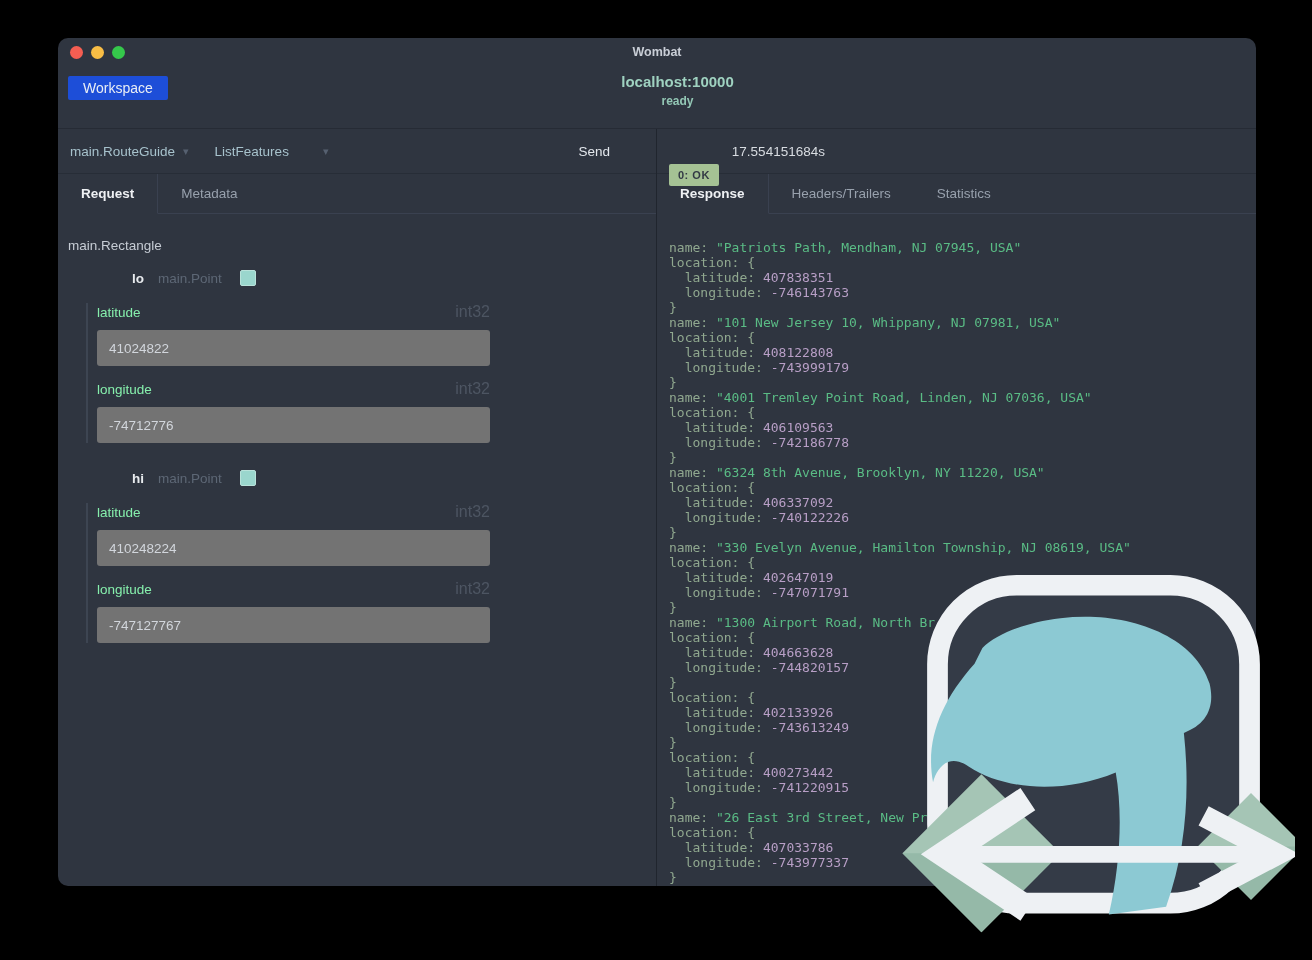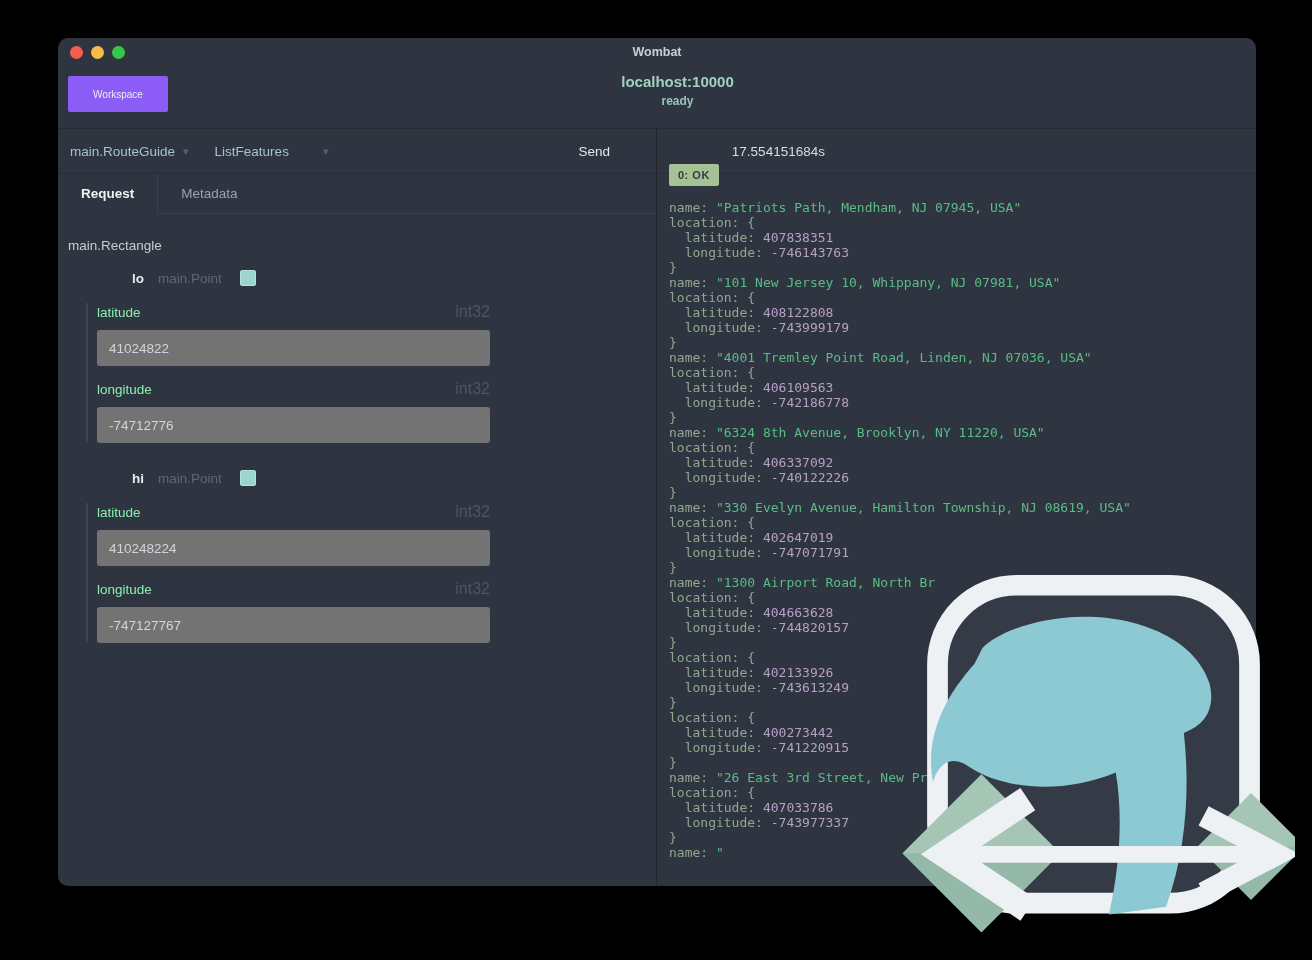--- a/index.html
+++ b/index.html
@@ -16,22 +16,22 @@
   .titlebar{height:28px;position:relative;display:flex;align-items:center;justify-content:center;flex:none;}
   .traffic{position:absolute;left:12px;top:8px;display:flex;gap:8px;}
   .dot{width:13px;height:13px;border-radius:50%;}
   .dot.red{background:#f55e52;}
   .dot.yellow{background:#f8bd45;}
   .dot.green{background:#35c84b;}
   .win-title{font-size:12.5px;font-weight:bold;color:#c9ced6;}
   
   .header{height:62px;position:relative;flex:none;}
   .workspace-btn{
-    position:absolute;left:10px;top:10px;width:100px;height:36px;
-    background:#8b5cf6;color:#e9eef5;font-size:10px;border:none;border-radius:2px;
+    position:absolute;left:10px;top:10px;width:100px;height:24px;
+    background:#1d4ed8;color:#e9eef5;font-size:14px;border:none;border-radius:2px;
     font-family:"Liberation Sans",sans-serif;
   }
   .host-block{position:absolute;left:0;right:0;top:7px;text-align:center;line-height:1.25;padding-left:41px;}
   .host{font-size:15px;font-weight:bold;color:#9fd2c0;}
   .ready{font-size:12px;font-weight:bold;color:#93c7b5;margin-top:2px;}
   
   .columns{flex:1;display:flex;border-top:1px solid #262b35;min-height:0;}
   .left-col{width:598px;flex:none;border-right:1px solid #20252e;display:flex;flex-direction:column;}
   .right-col{flex:1;display:flex;flex-direction:column;min-width:0;}
   
@@ -159,20 +159,26 @@
           </div>
         </div>
       </div>
     </div>
 
     <div class="right-col">
       <div class="status-bar">
         <span class="badge">0: OK</span>
         <span class="duration">17.554151684s</span>
       </div>
+      <div class="tabbar">
+        <div class="tab active">Response</div>
+        <div class="tab">Headers/Trailers</div>
+        <div class="tab">Statistics</div>
+        <div class="tab-filler"></div>
+      </div>
       <div class="response-body"><div class="rline"><span class="k">name: </span><span class="s">"Patriots Path, Mendham, NJ 07945, USA"</span></div><div class="rline"><span class="k">location: </span><span class="p">{</span></div><div class="rline"><span class="k">  latitude: </span><span class="n">407838351</span></div><div class="rline"><span class="k">  longitude: </span><span class="n">-746143763</span></div><div class="rline"><span class="p">}</span></div><div class="rline"><span class="k">name: </span><span class="s">"101 New Jersey 10, Whippany, NJ 07981, USA"</span></div><div class="rline"><span class="k">location: </span><span class="p">{</span></div><div class="rline"><span class="k">  latitude: </span><span class="n">408122808</span></div><div class="rline"><span class="k">  longitude: </span><span class="n">-743999179</span></div><div class="rline"><span class="p">}</span></div><div class="rline"><span class="k">name: </span><span class="s">"4001 Tremley Point Road, Linden, NJ 07036, USA"</span></div><div class="rline"><span class="k">location: </span><span class="p">{</span></div><div class="rline"><span class="k">  latitude: </span><span class="n">406109563</span></div><div class="rline"><span class="k">  longitude: </span><span class="n">-742186778</span></div><div class="rline"><span class="p">}</span></div><div class="rline"><span class="k">name: </span><span class="s">"6324 8th Avenue, Brooklyn, NY 11220, USA"</span></div><div class="rline"><span class="k">location: </span><span class="p">{</span></div><div class="rline"><span class="k">  latitude: </span><span class="n">406337092</span></div><div class="rline"><span class="k">  longitude: </span><span class="n">-740122226</span></div><div class="rline"><span class="p">}</span></div><div class="rline"><span class="k">name: </span><span class="s">"330 Evelyn Avenue, Hamilton Township, NJ 08619, USA"</span></div><div class="rline"><span class="k">location: </span><span class="p">{</span></div><div class="rline"><span class="k">  latitude: </span><span class="n">402647019</span></div><div class="rline"><span class="k">  longitude: </span><span class="n">-747071791</span></div><div class="rline"><span class="p">}</span></div><div class="rline"><span class="k">name: </span><span class="s">"1300 Airport Road, North Br</span></div><div class="rline"><span class="k">location: </span><span class="p">{</span></div><div class="rline"><span class="k">  latitude: </span><span class="n">404663628</span></div><div class="rline"><span class="k">  longitude: </span><span class="n">-744820157</span></div><div class="rline"><span class="p">}</span></div><div class="rline"><span class="k">location: </span><span class="p">{</span></div><div class="rline"><span class="k">  latitude: </span><span class="n">402133926</span></div><div class="rline"><span class="k">  longitude: </span><span class="n">-743613249</span></div><div class="rline"><span class="p">}</span></div><div class="rline"><span class="k">location: </span><span class="p">{</span></div><div class="rline"><span class="k">  latitude: </span><span class="n">400273442</span></div><div class="rline"><span class="k">  longitude: </span><span class="n">-741220915</span></div><div class="rline"><span class="p">}</span></div><div class="rline"><span class="k">name: </span><span class="s">"26 East 3rd Street, New Pr</span></div><div class="rline"><span class="k">location: </span><span class="p">{</span></div><div class="rline"><span class="k">  latitude: </span><span class="n">407033786</span></div><div class="rline"><span class="k">  longitude: </span><span class="n">-743977337</span></div><div class="rline"><span class="p">}</span></div><div class="rline"><span class="k">name: </span><span class="s">"</span></div></div>
     </div>
 
   </div>
 </div>
 
 <svg class="logo" viewBox="0 0 400 400" xmlns="http://www.w3.org/2000/svg">
 
   <rect x="40.5" y="20.5" width="316" height="322" rx="80" fill="#343b47" stroke="#eef1f4" stroke-width="21"></rect>
 

